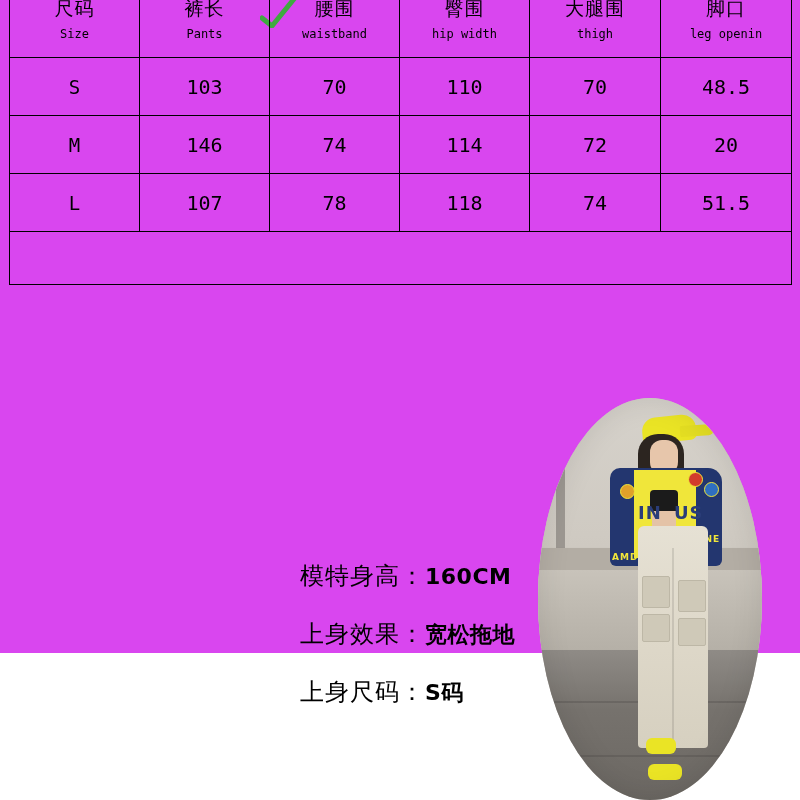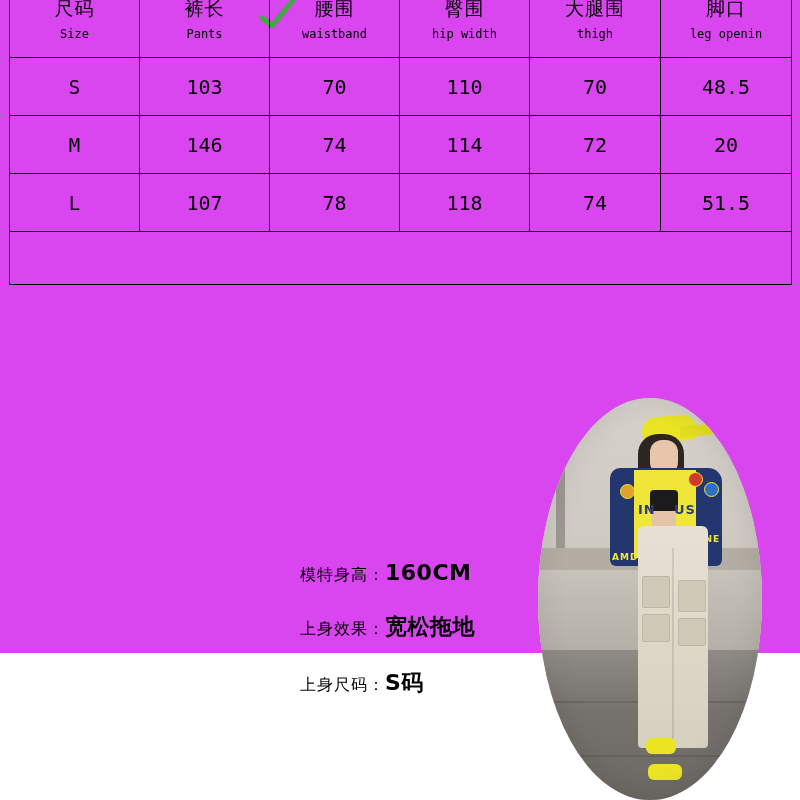--- a/index.html
+++ b/index.html
@@ -95,21 +95,21 @@
     width: 260px;
     font-family: "DejaVu Sans", sans-serif;
   }
   #model-info .row {
     display: flex;
     align-items: baseline;
     margin-bottom: 26px;
     white-space: nowrap;
   }
   #model-info .label {
-    font-size: 16px;
+    font-size: 24px;
     color: #000000;
     letter-spacing: 1px;
   }
   #model-info .value {
     font-size: 22px;
     color: #000000;
     font-weight: bold;
     letter-spacing: 0.5px;
   }
   #model-info .value.mono {
@@ -229,21 +229,21 @@
     position: absolute;
     left: 96px; top: 72px;
     width: 62px; height: 88px;
     background: #f0e63a;
   }
   #model-photo .jacket-text {
     position: absolute;
     color: #20376f;
     font-family: "DejaVu Sans", sans-serif;
     font-weight: bold;
-    font-size: 13px;
+    font-size: 18px;
     letter-spacing: 1px;
   }
   #model-photo .jt1 { left: 100px; top: 104px; color:#2a3d78; }
   #model-photo .jt2 { left: 136px; top: 104px; color:#2a3d78; }
   #model-photo .jt3 { left: 74px;  top: 134px; color:#f0e63a; font-size:9px;margin-top:20px; }
   #model-photo .jt4 { left: 150px; top: 136px; color:#f0e63a; font-size:9px; }
   #model-photo .badge {
     position: absolute;
     width: 13px; height: 13px;
     border-radius: 50%;

